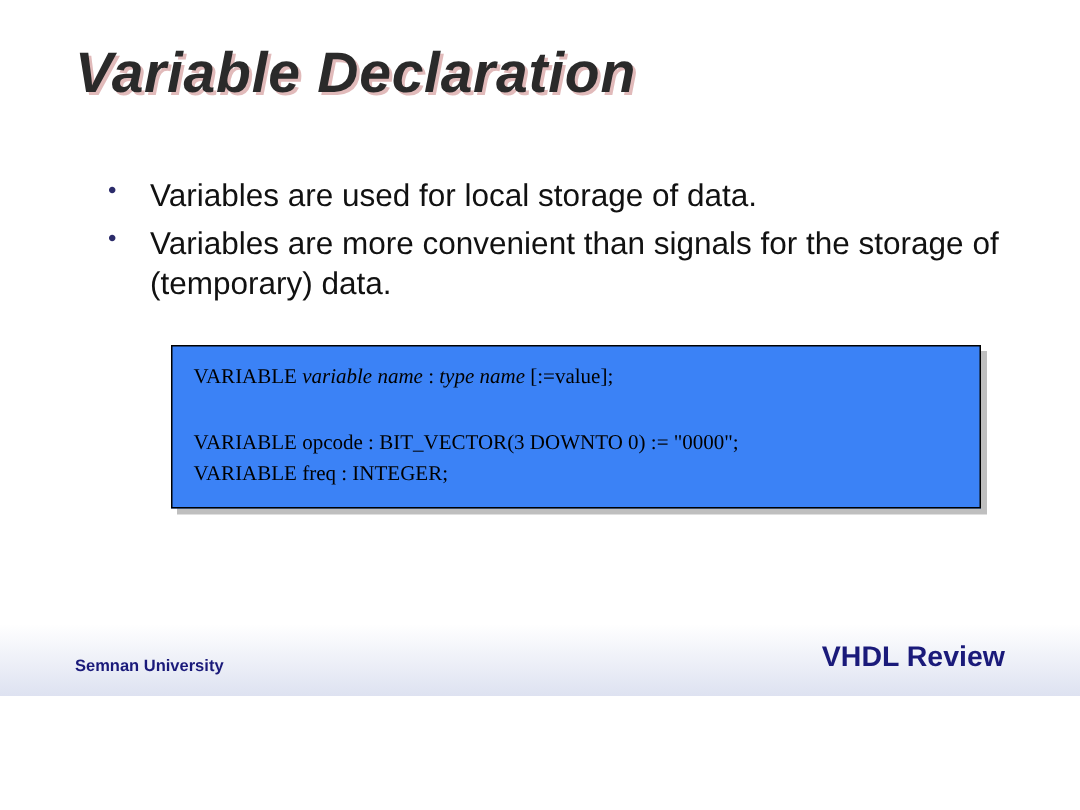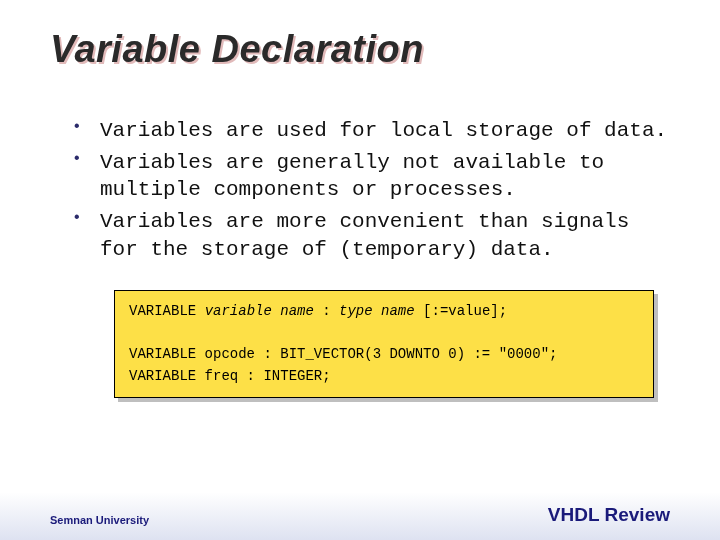--- a/index.html
+++ b/index.html
@@ -4,21 +4,21 @@
 <style>
   * { margin: 0; padding: 0; box-sizing: border-box; }
   html, body { width: 720px; height: 540px; overflow: hidden; }
   body {
     font-family: Arial, Helvetica, sans-serif;
     background: #fff;
     position: relative;
   }
   .slide {
     width: 720px;
-    height: 540px;
+    height: 464px;
     position: relative;
     padding: 28px 50px 0 50px;
   }
   .title {
     font-size: 38px;
     font-weight: bold;
     font-style: italic;
     color: #2a2a2a;
     text-shadow: 2px 2px 0 rgba(200,130,130,0.55);
     letter-spacing: 0.5px;
@@ -28,21 +28,20 @@
     list-style: none;
     padding-left: 22px;
     color: #111;
     font-size: 21px;
     line-height: 1.32;
   }
   .bullets li {
     position: relative;
     padding-left: 28px;
     margin-bottom: 4px;
-    font-family: Liberation Mono, monospace;
   }
   .bullets li::before {
     content: "•";
     position: absolute;
     left: 0;
     top: 0;
     color: #2b2b6a;
     font-size: 16px;
   }
   .codebox-wrap {
@@ -53,24 +52,24 @@
   .codebox-shadow {
     position: absolute;
     top: 4px; left: 4px;
     width: 100%; height: 100%;
     background: #bfbfbf;
     z-index: 0;
   }
   .codebox {
     position: relative;
     z-index: 1;
-    background: #fde047;
+    background: #3b82f6;
     border: 1px solid #000;
     padding: 10px 14px 10px 14px;
-    font-family: Liberation Mono, monospace;
+    font-family: Liberation Serif, serif;
     font-size: 14px;
     line-height: 1.55;
     color: #000;
     white-space: pre;
   }
   .codebox .kw { }
   .codebox .it { font-style: italic; }
   .footer {
     position: absolute;
     bottom: 0;
@@ -96,21 +95,20 @@
   .footer-right { font-size: 19px; }
 </style>
 </head>
 <body>
 
 <div class="slide">
   <h1 class="title">Variable Declaration</h1>
 
   <ul class="bullets">
     <li>Variables are used for local storage of data.</li>
-    <li>Variables are generally not available to multiple components or processes.</li>
     <li>Variables are more convenient than signals for the storage of (temporary) data.</li>
   </ul>
 
   <div class="codebox-wrap">
     <div class="codebox-shadow"></div>
     <div class="codebox"><span><span class="kw">VARIABLE </span><span class="it">variable name</span><span> : </span><span class="it">type name</span><span> [:=value];</span></span>
 
 <span>VARIABLE opcode : BIT_VECTOR(3 DOWNTO 0) := "0000";</span>
 <span>VARIABLE freq : INTEGER;</span></div>
   </div>

